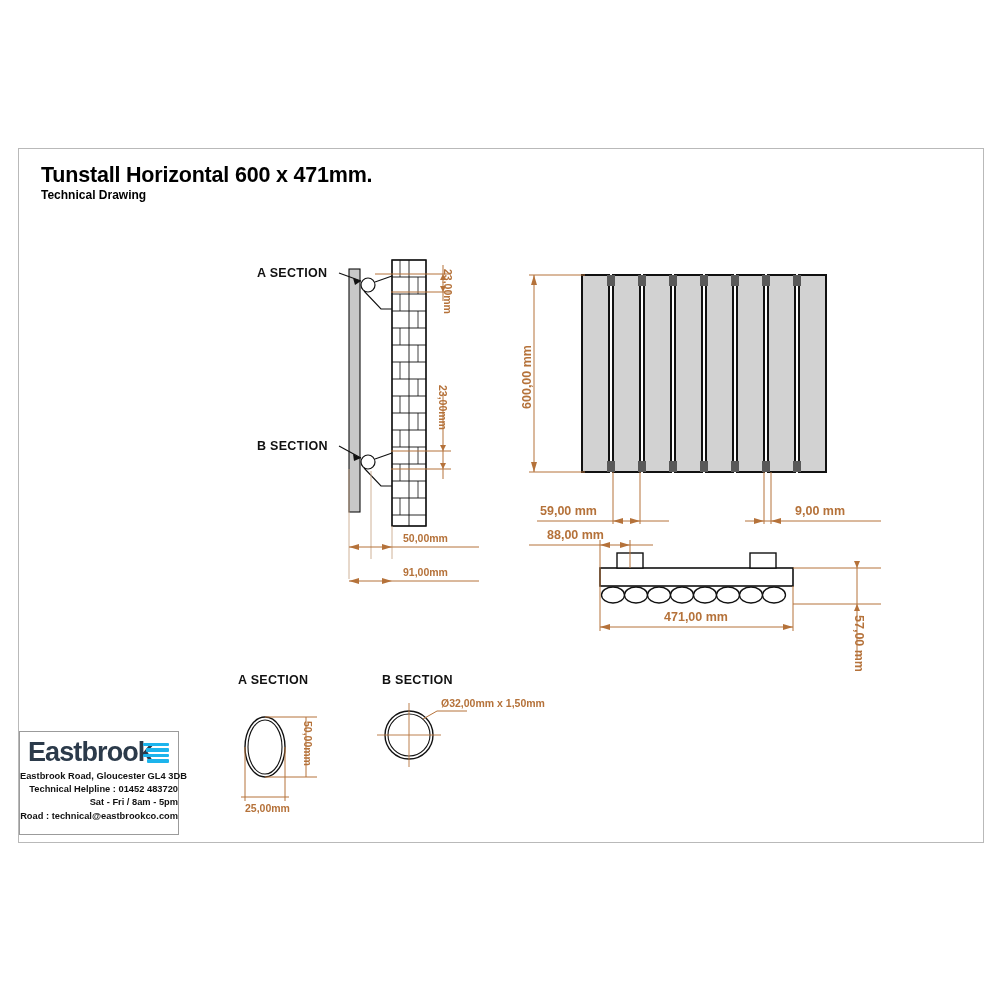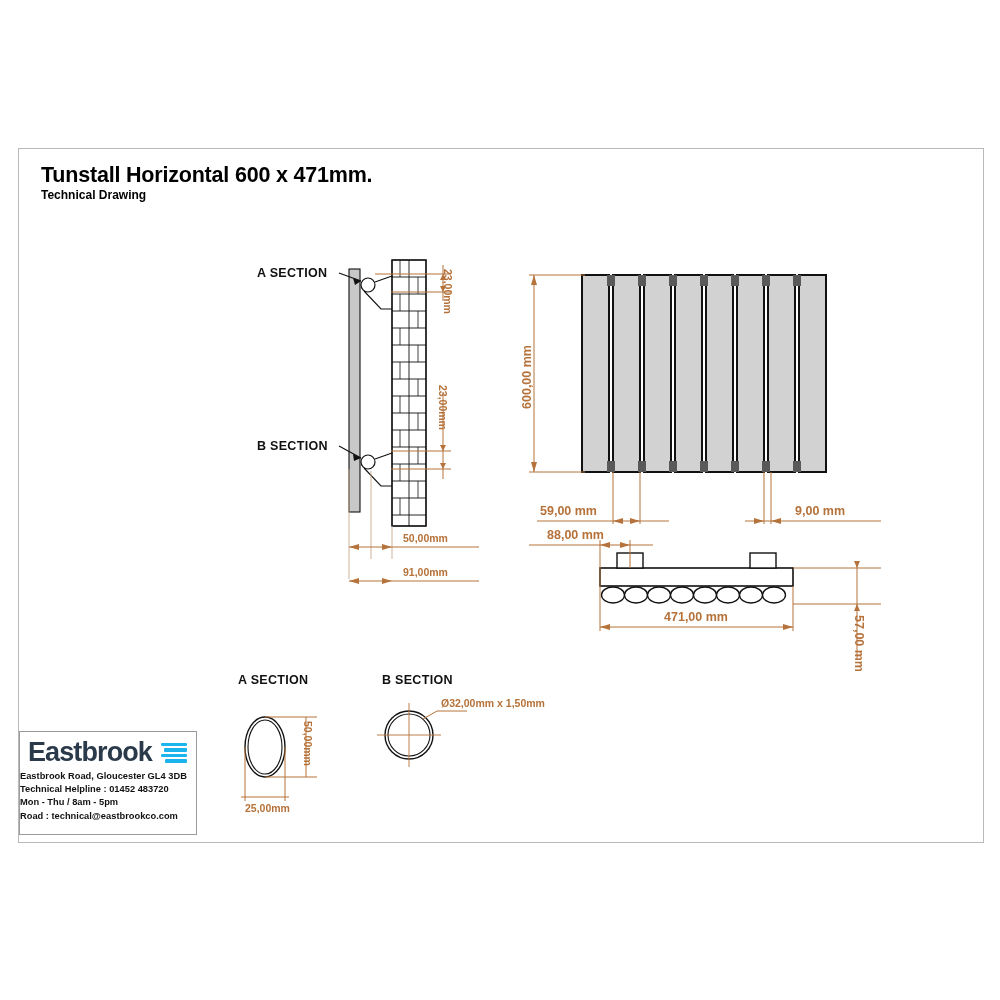--- a/index.html
+++ b/index.html
@@ -11,33 +11,33 @@
          border:1px solid #b9b9b9;background:#fff;box-sizing:border-box;}
 
   .title-main{position:absolute;left:22px;top:14px;font-size:21.5px;font-weight:bold;
               color:#000;letter-spacing:-0.2px;white-space:nowrap;}
   .title-sub{position:absolute;left:22px;top:39px;font-size:12px;font-weight:bold;
              color:#000;white-space:nowrap;}
 
   svg.draw{position:absolute;left:0;top:0;width:966px;height:695px;overflow:visible;}
 
   
-  .logo-box{position:absolute;left:0px;top:582px;width:178px;height:104px;
+  .logo-box{position:absolute;left:0px;top:582px;width:160px;height:104px;
             border:1px solid #9b9b9b;background:#fff;box-sizing:border-box;}
   .logo-row{position:relative;height:32px;margin:5px 0 1px 0;}
   .logo-word{position:absolute;left:8px;top:1px;font-size:27px;font-weight:bold;
              color:#2b3a4a;letter-spacing:-0.9px;line-height:29px;}
   .logo-mark{position:absolute;right:9px;top:6px;width:26px;height:21px;}
   .logo-mark i{display:block;height:3.4px;background:#1cb4ec;margin-bottom:2.1px;
                border-radius:1px;}
   .logo-mark i:nth-child(1){width:26px;}
   .logo-mark i:nth-child(2){width:23px;margin-left:3px;}
   .logo-mark i:nth-child(3){width:26px;}
   .logo-mark i:nth-child(4){width:22px;margin-left:4px;}
-  .logo-line{text-align:left;font-size:9.3px;color:#111;line-height:13.2px;
+  .logo-line{text-align:right;font-size:9.3px;color:#111;line-height:13.2px;
              font-weight:600;white-space:nowrap;}
 
   text{font-family:"Liberation Sans","DejaVu Sans",sans-serif;}
   .dimtxt{fill:#b5723a;font-size:10.5px;font-weight:bold;}
   .dimtxt-lg{fill:#b5723a;font-size:12.5px;font-weight:bold;}
   .sectxt{fill:#111;font-size:12.5px;font-weight:bold;letter-spacing:0.3px;}
 </style>
 </head>
 <body>
 
@@ -290,17 +290,17 @@
       <div class="logo-word">Eastbrook</div>
       <div class="logo-mark">
         <i></i>
           <i></i>
           <i></i>
           <i></i>
       </div>
     </div>
     <div class="logo-line">Eastbrook Road, Gloucester GL4 3DB</div>
     <div class="logo-line">Technical Helpline : 01452 483720</div>
-    <div class="logo-line">Mon - Thu / 8am - 5pm</div>
+    <div class="logo-line">Sat - Fri / 8am - 5pm</div>
     <div class="logo-line">Road : technical@eastbrookco.com</div>
   </div>
 
 </div>
 
 </body></html>

